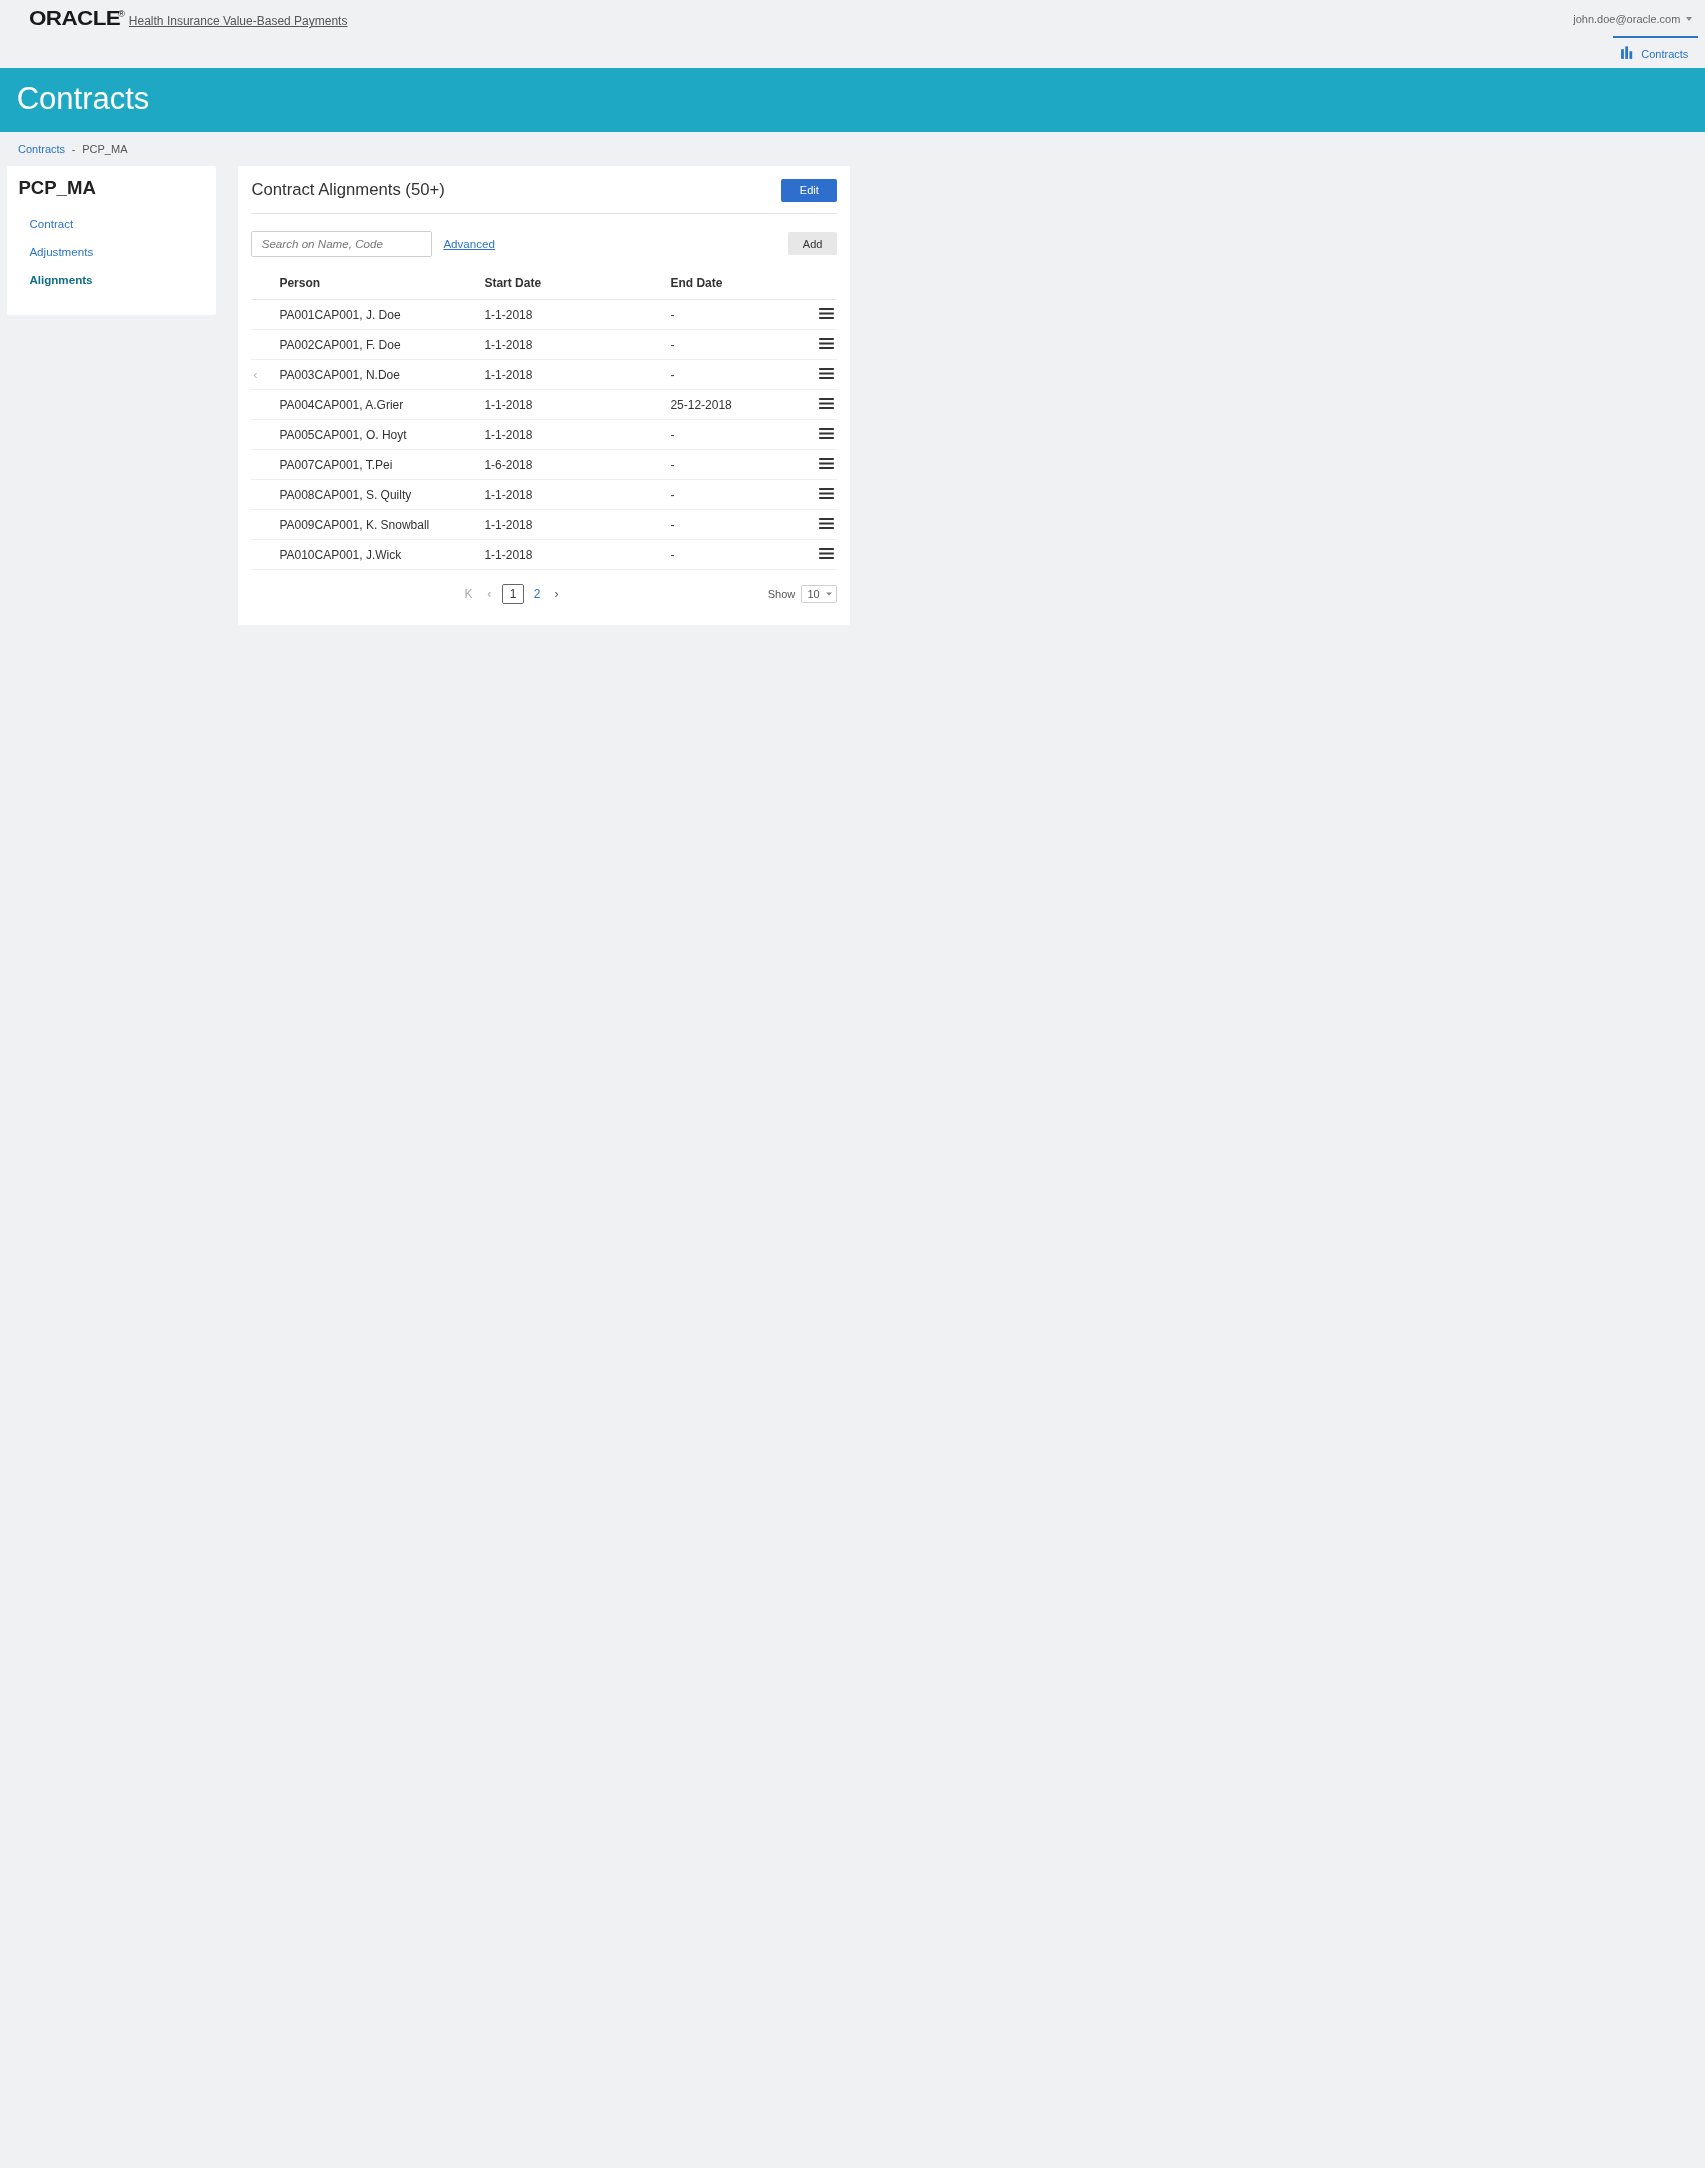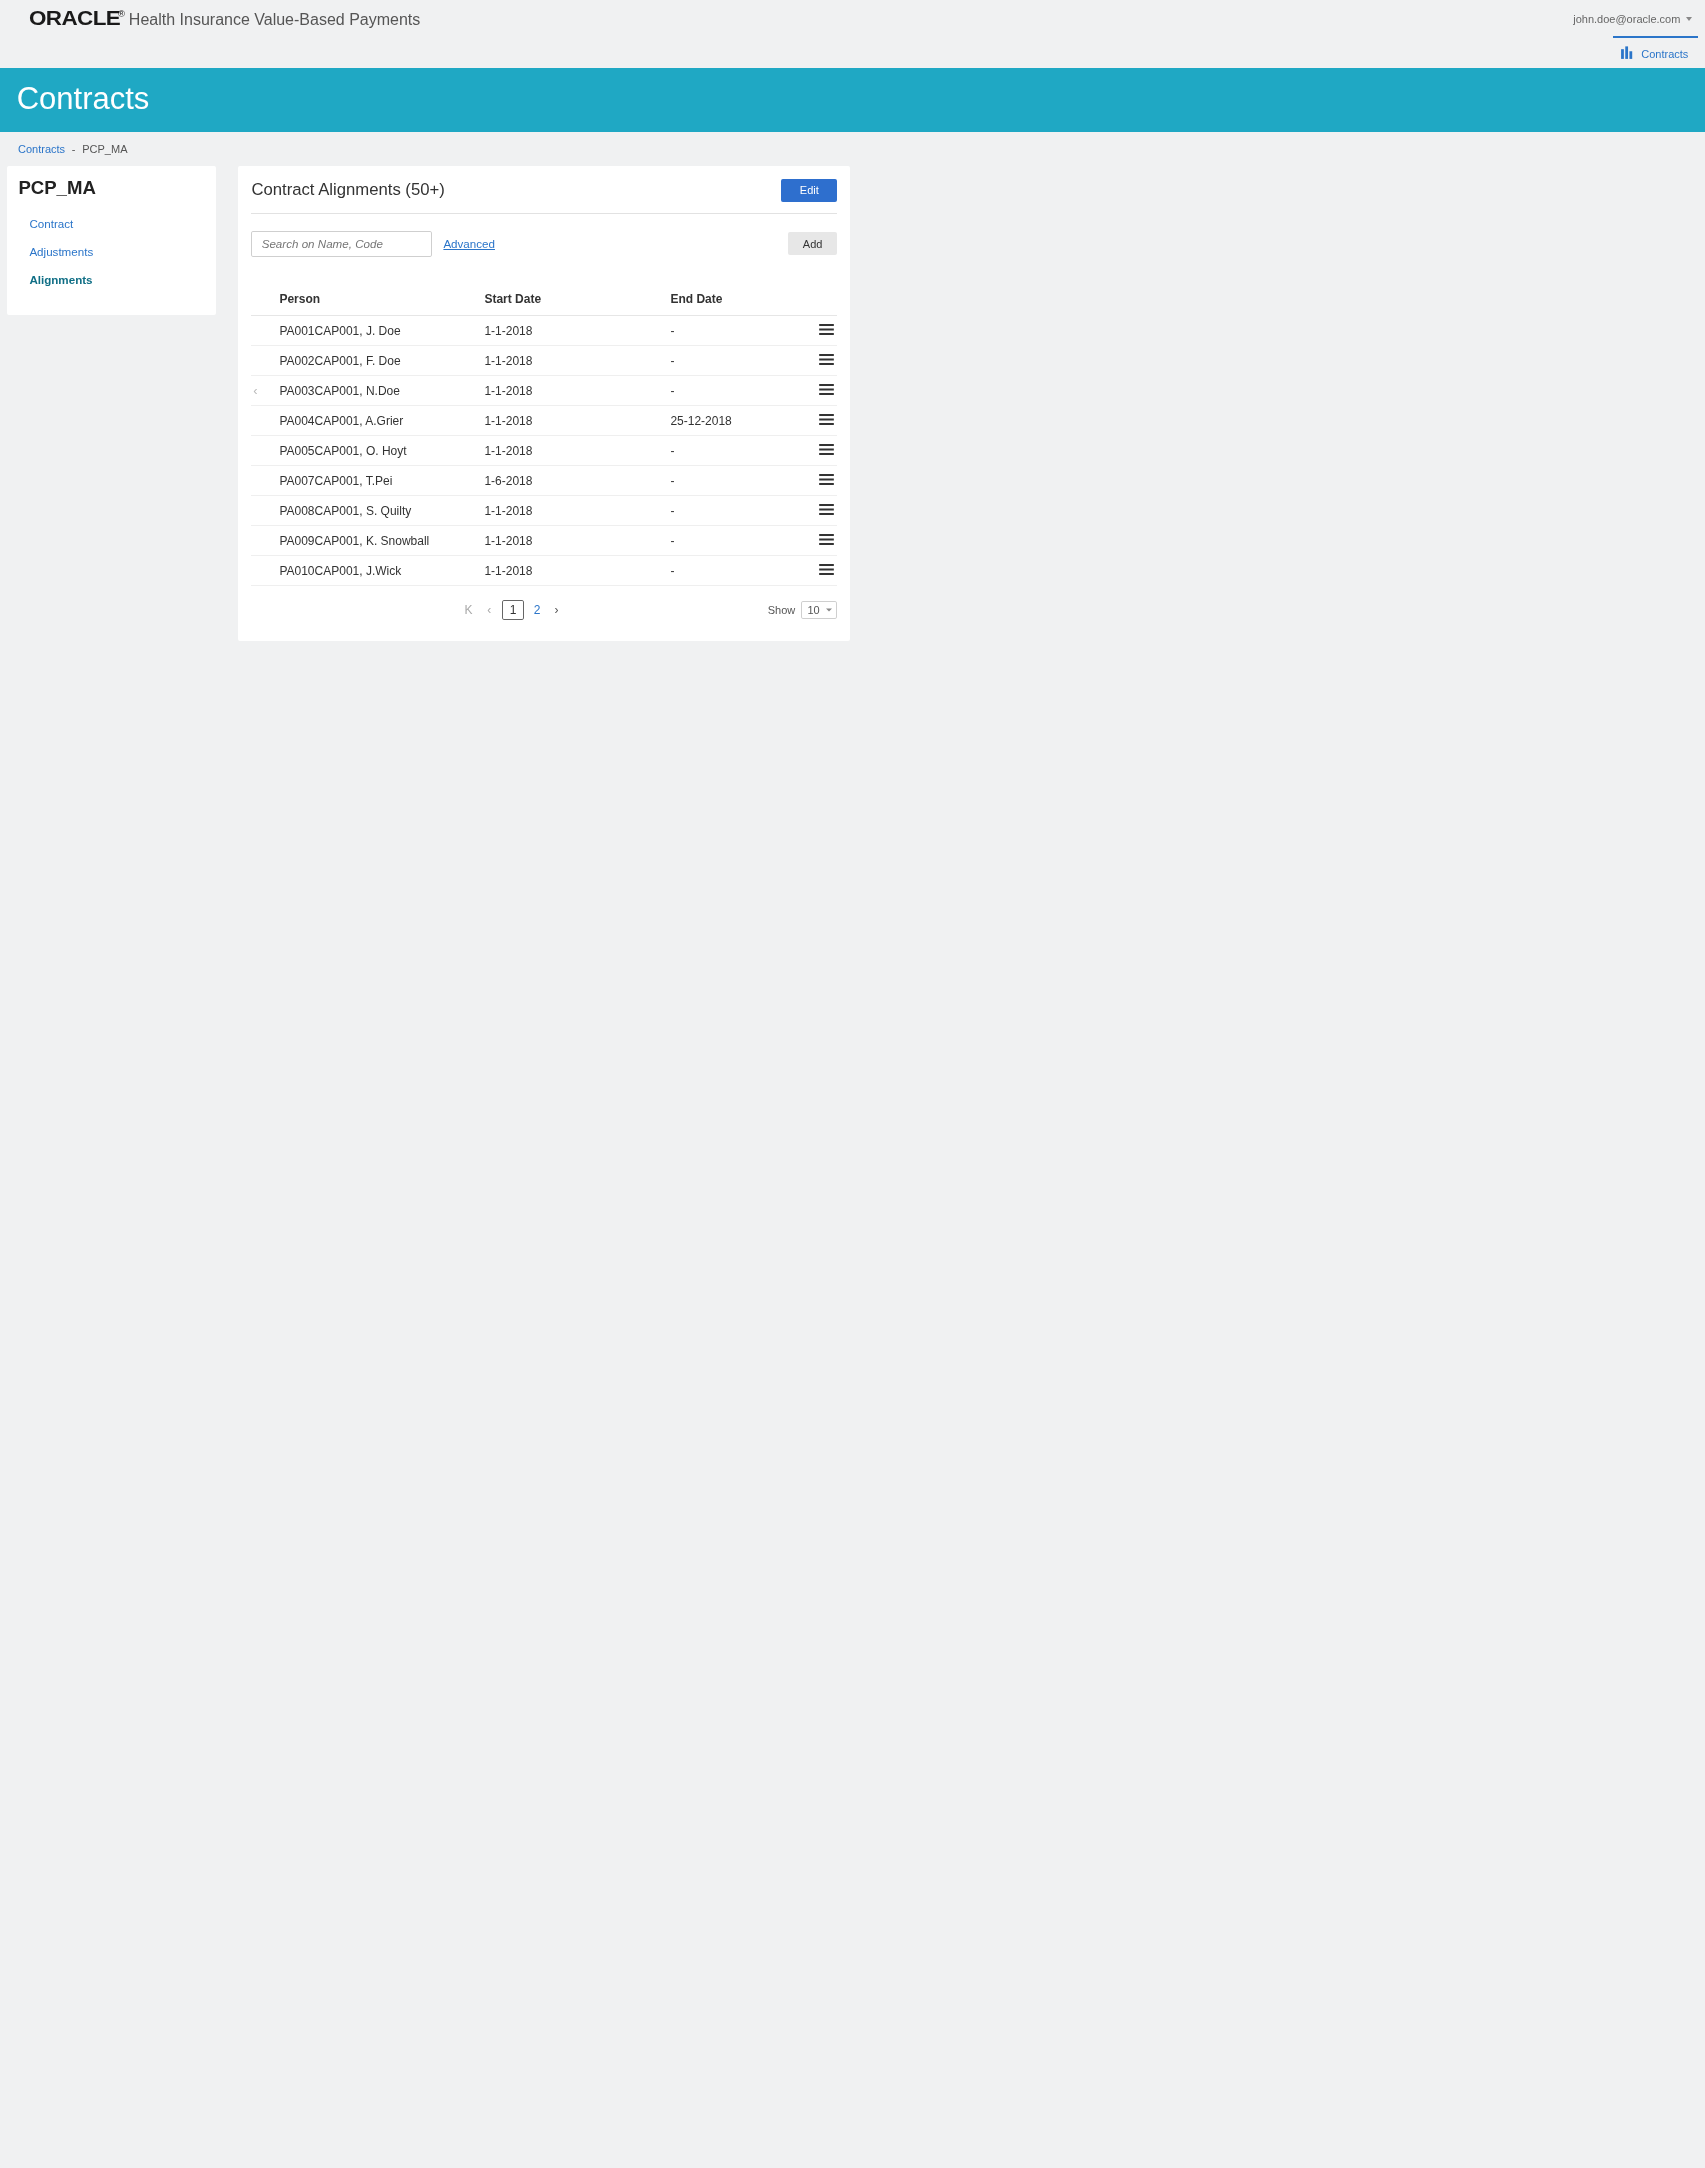--- a/index.html
+++ b/index.html
@@ -34,23 +34,24 @@
     padding-right: 9.3px;
   }
   .brand-sup {
     font-size: 8.3px;
     font-weight: normal;
     position: relative;
     top: -8.3px;
     left: -1.9px;
   }
   .brand-sub {
-    font-size: 16px;
+    font-size: 12px;
     color: #555;
     font-weight: 400;
+    text-decoration: underline;
   }
   .user-area {
     display: flex;
     align-items: center;
     gap: 5.6px;
     color: #666;
     font-size: 11px;
   }
   .caret-down {
     width: 0; height: 0;
@@ -160,21 +161,21 @@
     border-radius: 1.9px;
     padding: 5.6px 15px;
     font-size: 11px;
     cursor: pointer;
   }
 
   .search-row {
     display: flex;
     align-items: center;
     justify-content: space-between;
-    margin-bottom: 35px;
+    margin-bottom: 19px;
   }
   .search-left {
     display: flex;
     align-items: center;
     gap: 11px;
   }
   .search-input {
     border: 0.9px solid #cfcfcf;
     border-radius: 1.9px;
     padding: 5.6px 9.3px;

